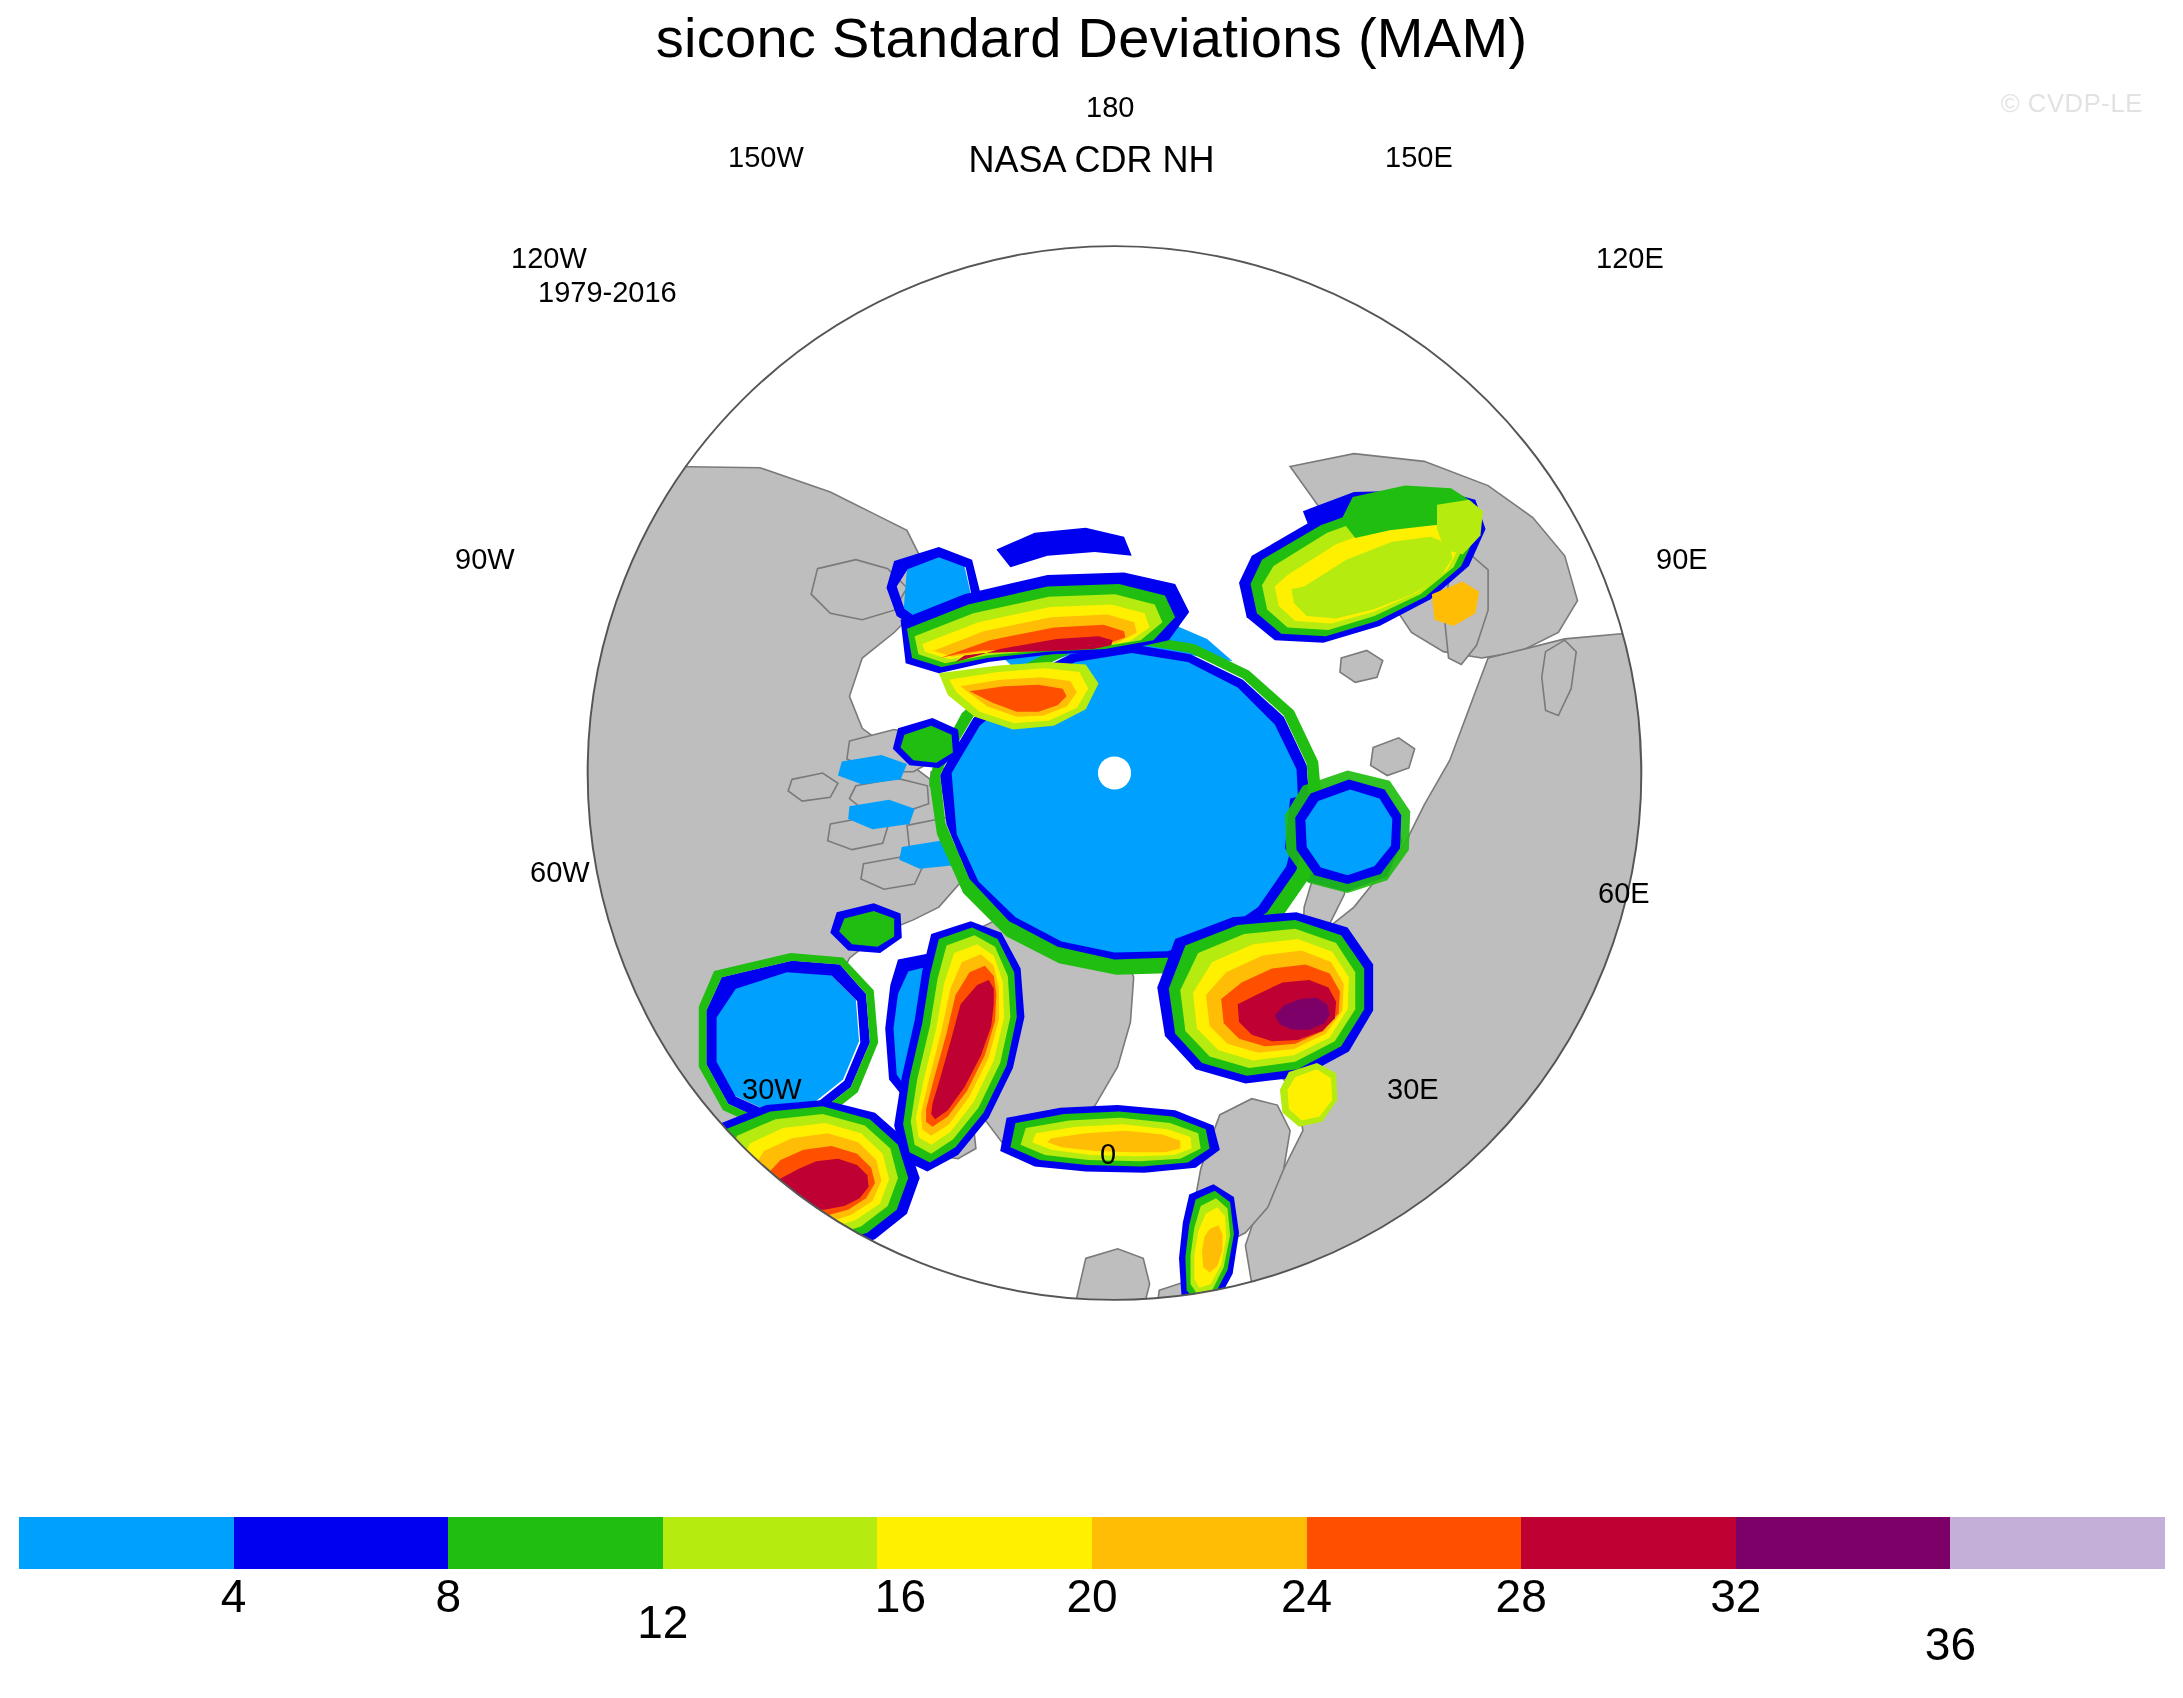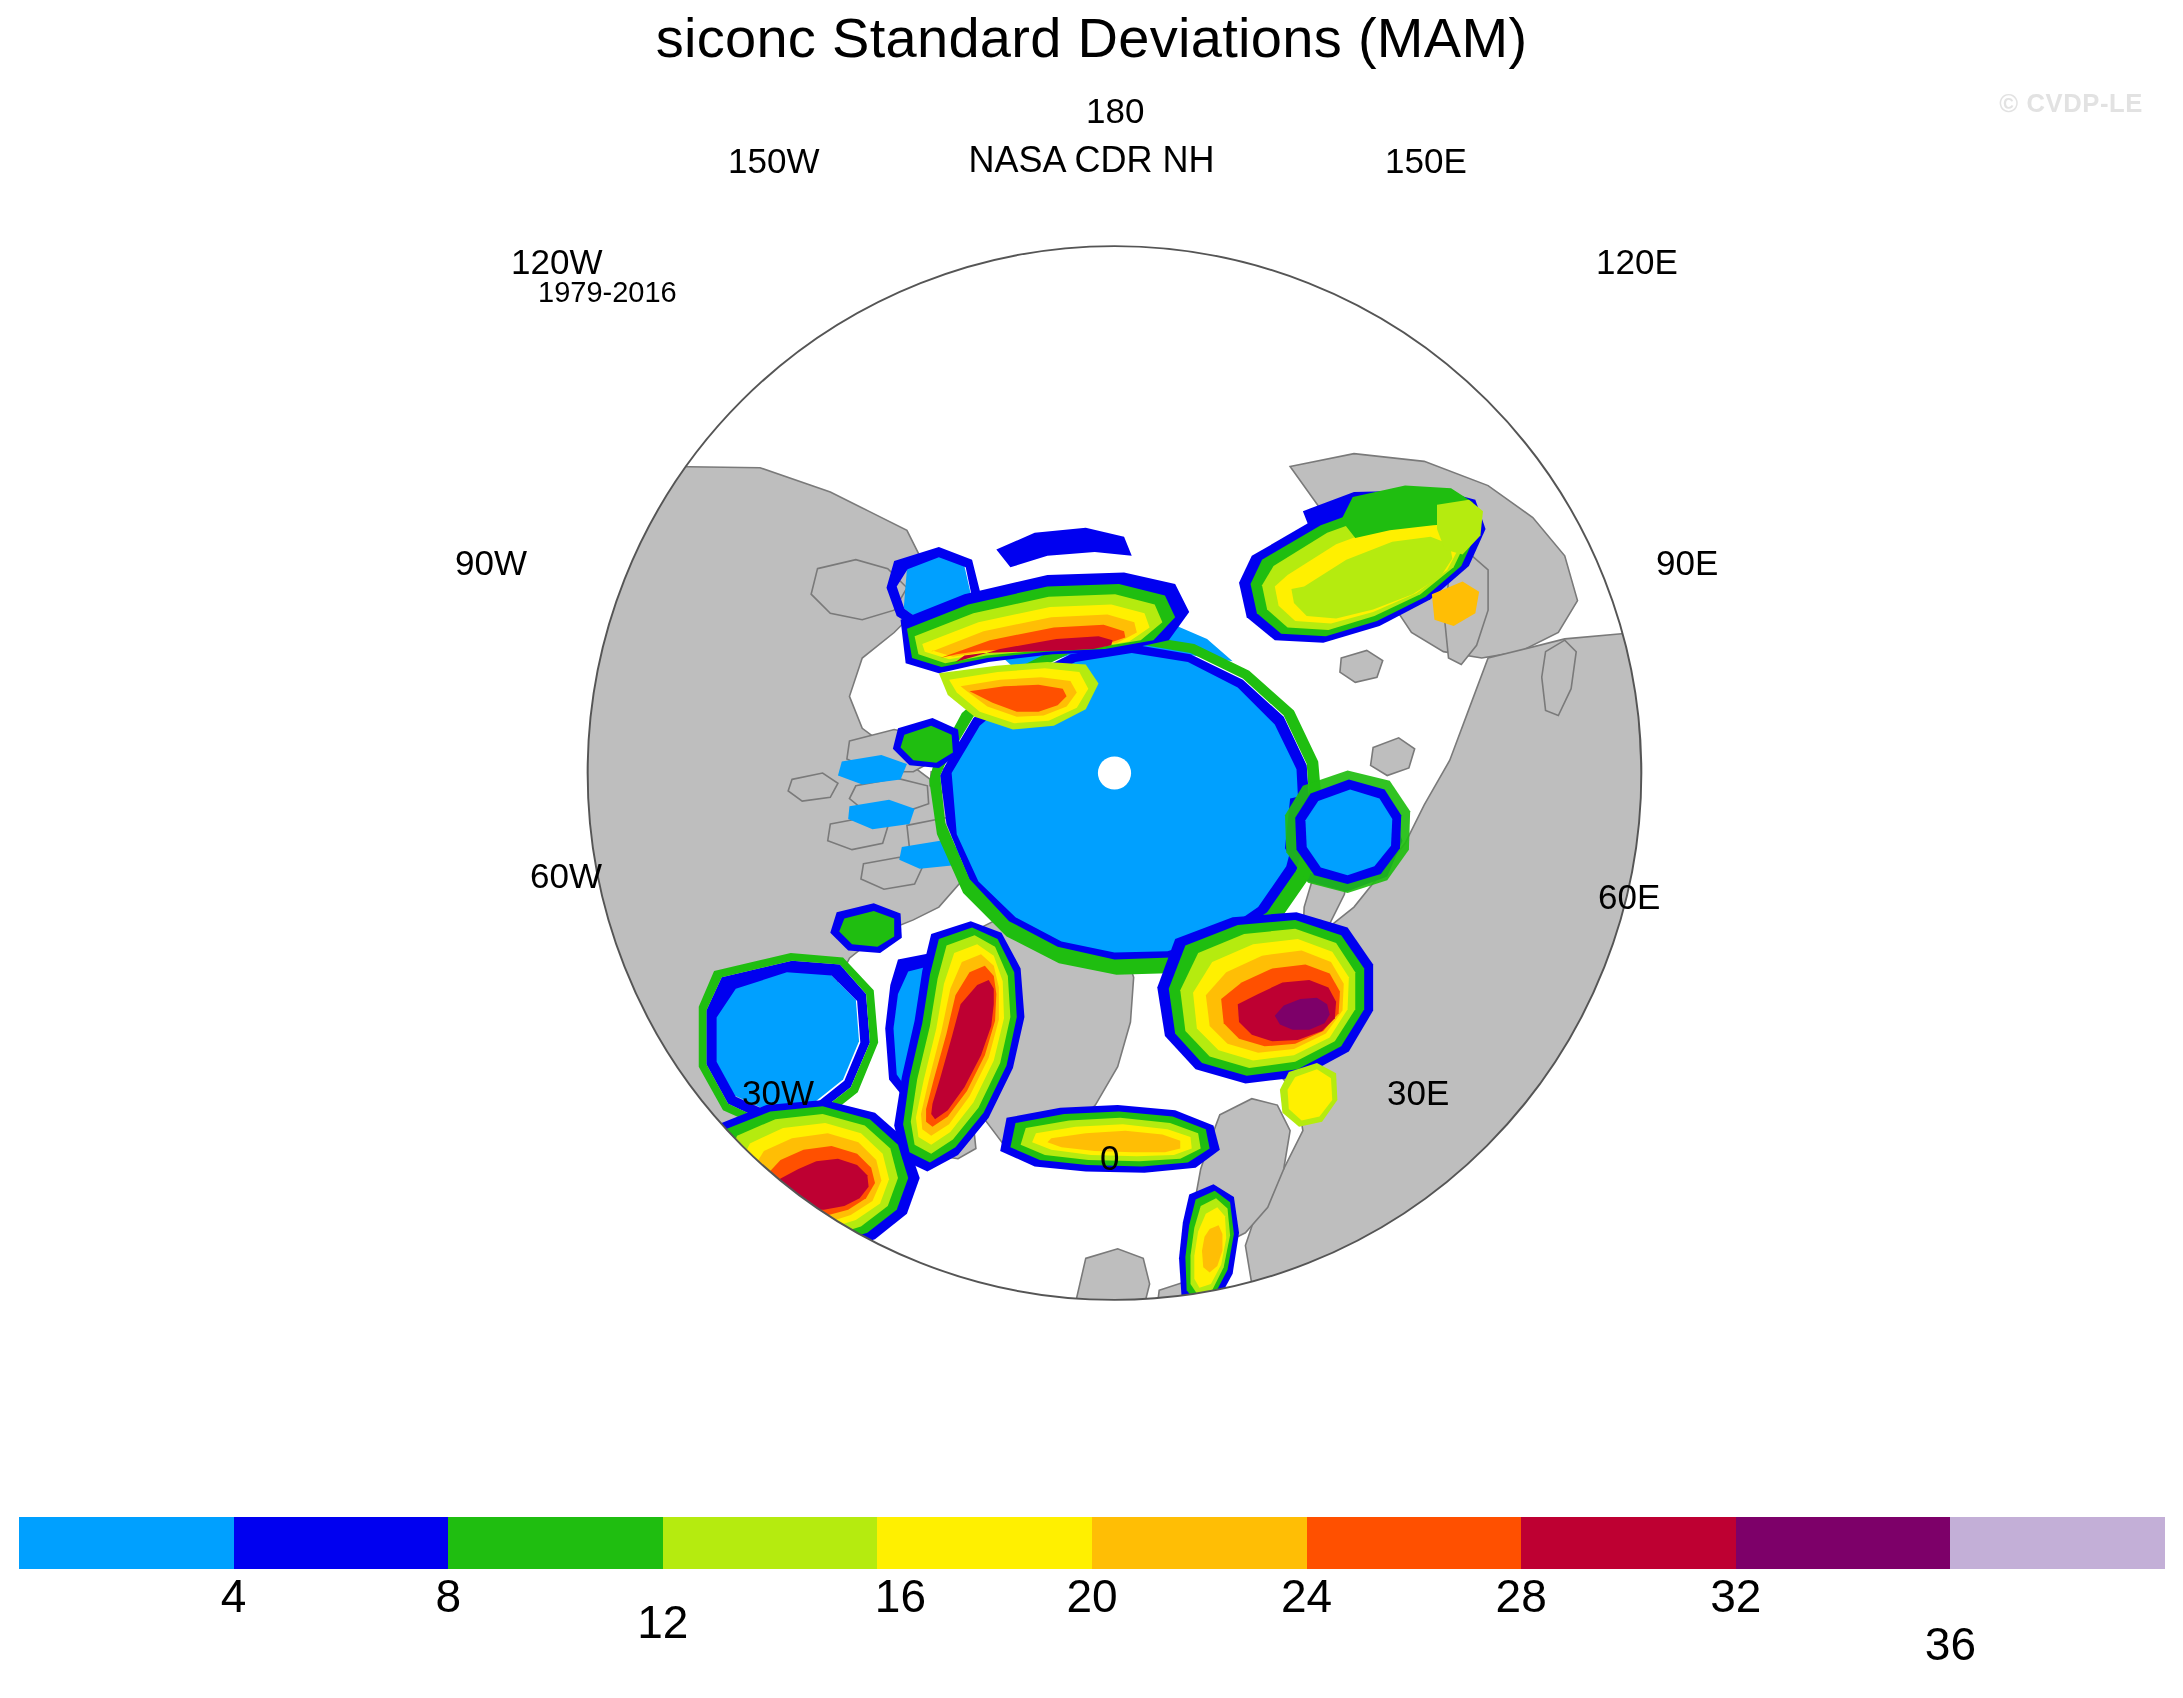--- a/index.html
+++ b/index.html
@@ -12,30 +12,30 @@
   .title{
     position:absolute;left:0;right:0;top:9px;text-align:center;
     font-size:56px;letter-spacing:0.3px;font-weight:400;line-height:1.05;
   }
   .subtitle{
     position:absolute;left:0;right:0;top:139px;text-align:center;
     font-size:36px;font-weight:400;
   }
   .copyright{
     position:absolute;right:40px;top:89px;text-align:right;
-    font-size:25.6px;font-weight:700;color:#e2e2e2;letter-spacing:0.6px;
+    font-size:25.6px;font-weight:400;color:#e2e2e2;letter-spacing:0.6px;
   }
   .daterange{
     position:absolute;left:538px;top:276px;font-size:29px;font-weight:400;
   }
 
   .maparea{position:absolute;left:0;top:211px;width:2183px;height:1124px;}
   .maparea svg{display:block;}
 
-  .lonlab{position:absolute;font-size:35px;white-space:nowrap;}
+  .lonlab{position:absolute;font-size:29px;white-space:nowrap;}
 
   .cbwrap{position:absolute;left:0;top:1491px;width:2183px;height:207px;}
   .cbar{position:absolute;left:19px;top:25.6px;width:2146px;height:52px;display:flex;}
   .cbar i{display:block;height:100%;flex:1 1 0;}
   .cbticks{position:absolute;left:19px;top:82px;width:2146px;height:61px;}
   .cbticks span{
     position:absolute;top:0;transform:translateX(-50%);
     font-size:46px;line-height:1;text-align:center;
   }
   .cbtitle{

